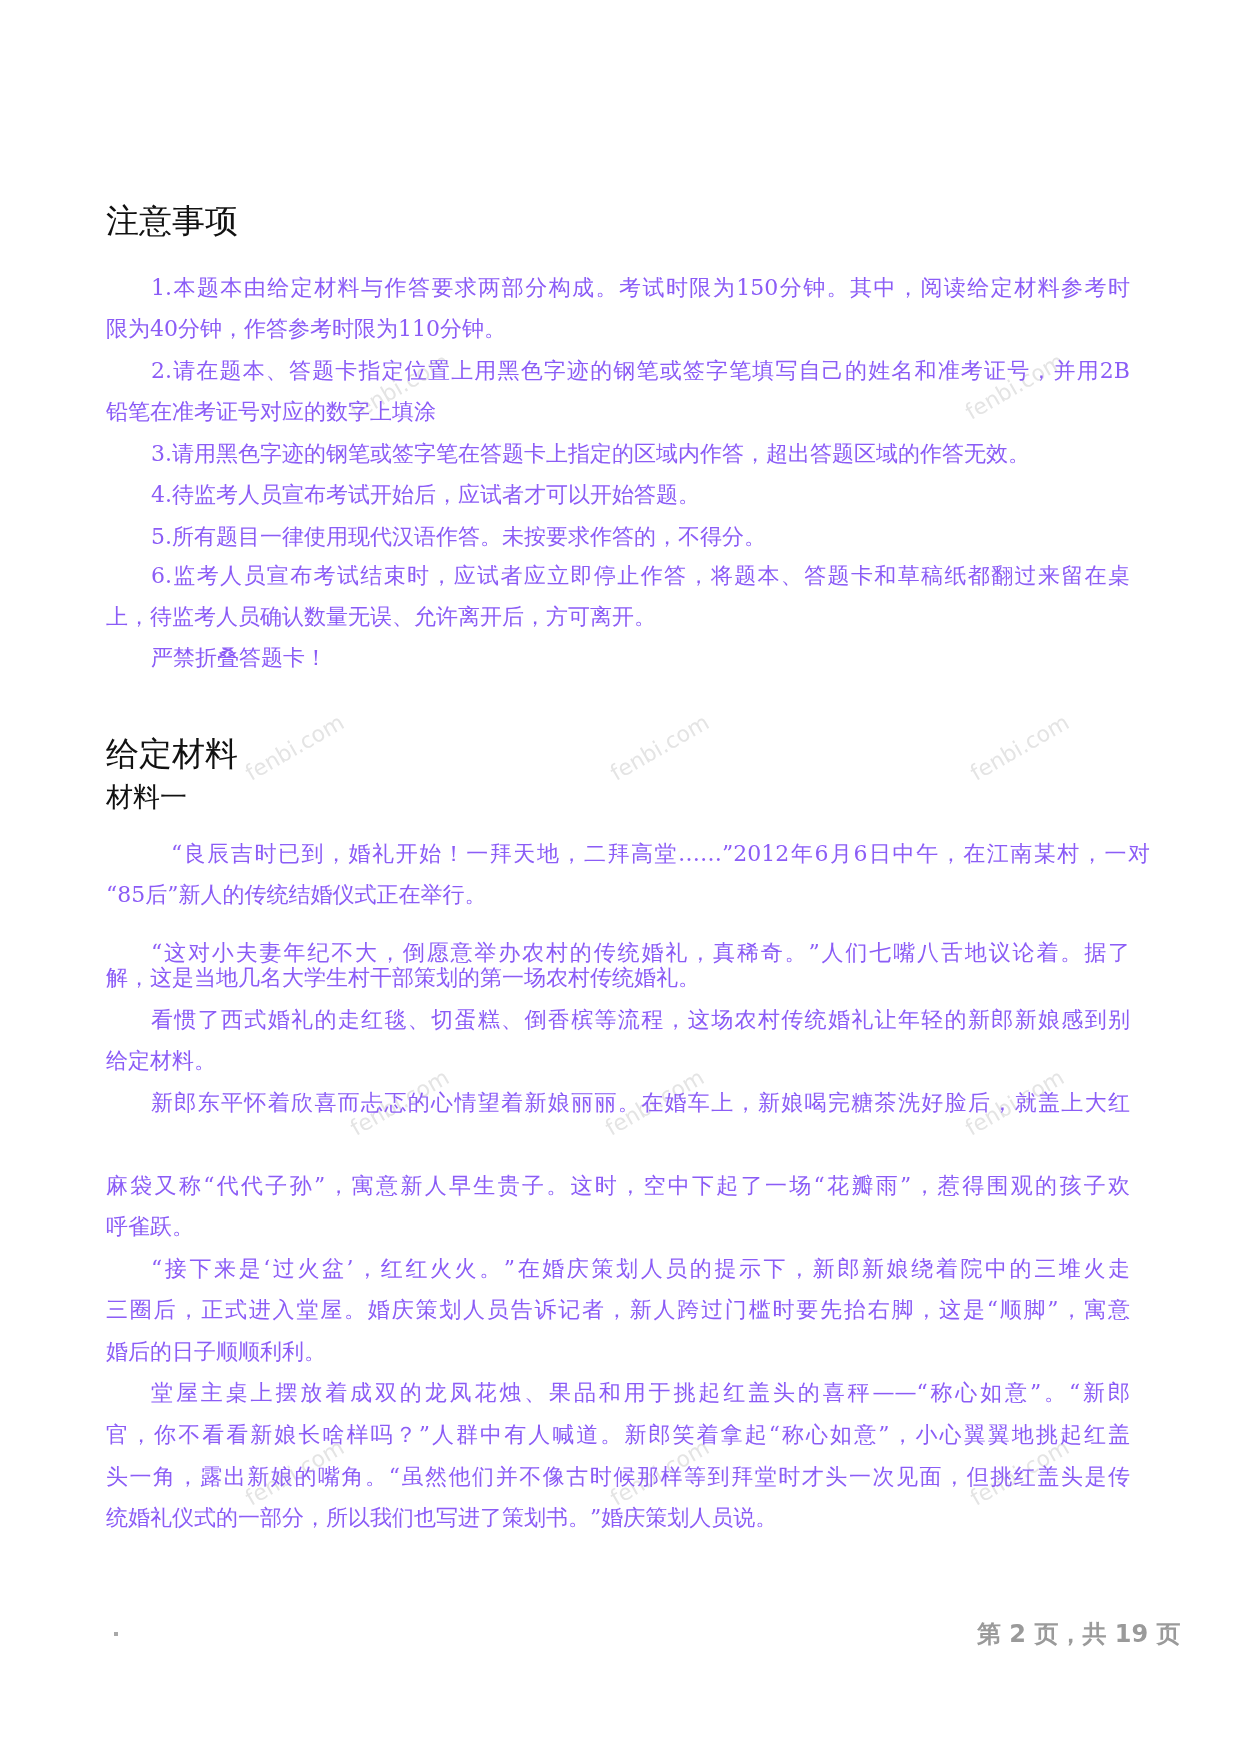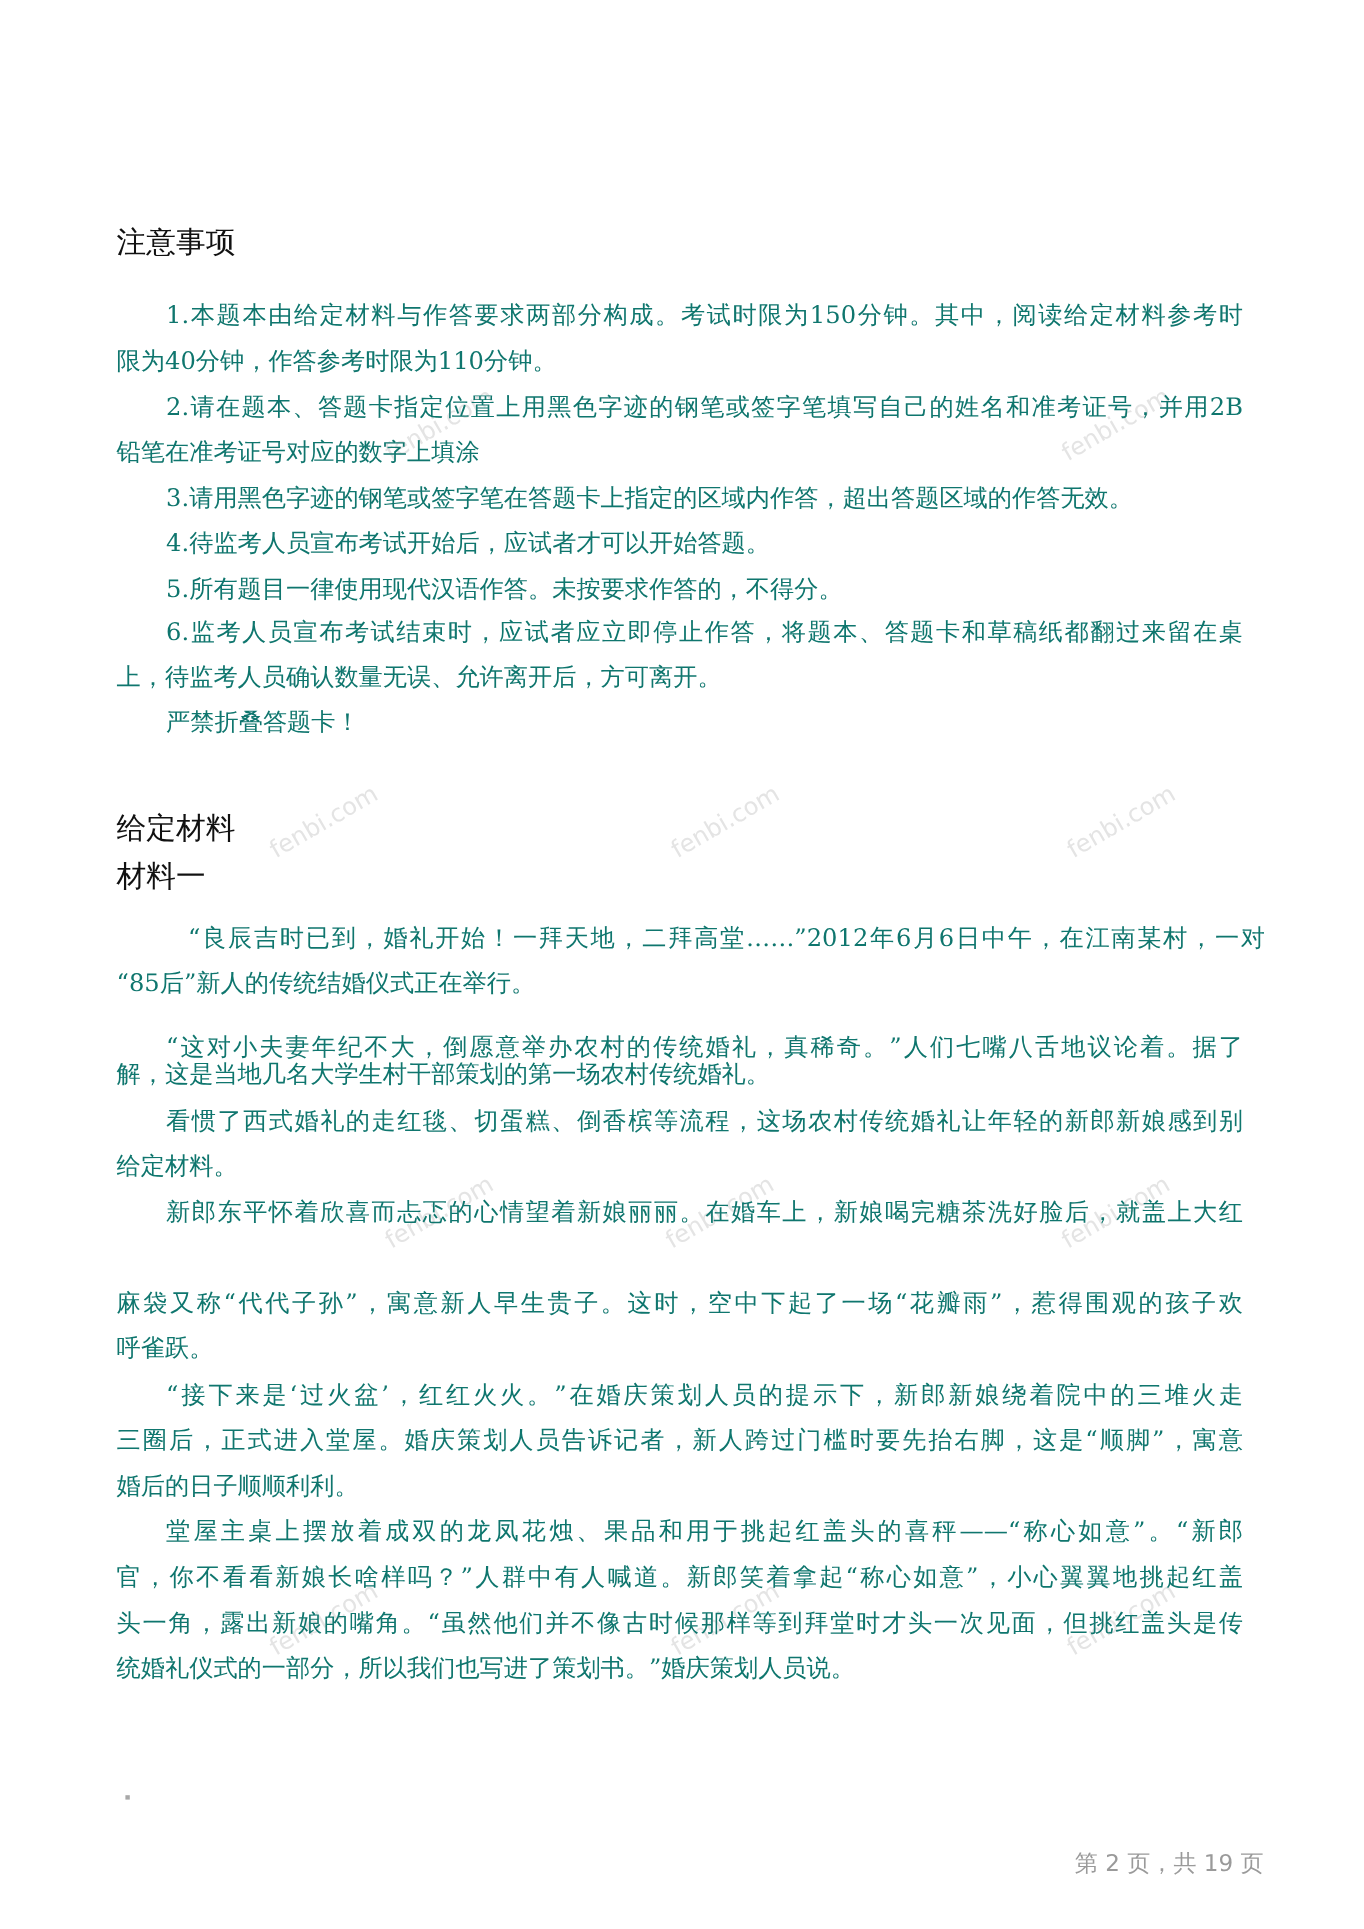--- a/index.html
+++ b/index.html
@@ -1,45 +1,45 @@
 <!DOCTYPE html>
 <html><head>
 <meta charset="utf-8">
 <style>
   html, body { margin: 0; padding: 0; background: #ffffff; }
   body { width: 1240px; height: 1754px; position: relative; overflow: hidden; }
   .page { position: absolute; left: 0; top: 0; width: 1240px; height: 1754px; background: #fff; }
   .h1 {
     position: absolute; left: 106px;
     font-family: "DejaVu Sans", "Liberation Sans", sans-serif;
-    font-size: 27px; line-height: 40px; color: #111; white-space: nowrap;
+    font-size: 33px; line-height: 40px; color: #111; white-space: nowrap;
   }
   .h2 {
     position: absolute; left: 106px;
     font-family: "DejaVu Sans", "Liberation Sans", sans-serif;
     font-size: 27px; line-height: 34px; color: #111; white-space: nowrap;
   }
   .line {
     position: absolute; left: 106px; width: 1024px;
     font-family: "DejaVu Serif", "Liberation Serif", serif;
-    font-size: 22px; line-height: 30px; color: #0f766e; white-space: nowrap;
+    font-size: 22px; line-height: 30px; color: #8b5cf6; white-space: nowrap;
     text-align: justify; text-align-last: justify;
   }
   .line.indent { left: 151px; width: 979px; }
   .line.last { text-align-last: left; }
   .watermark {
     position: absolute;
     font-family: "DejaVu Sans", "Liberation Sans", sans-serif;
     font-size: 22px; color: #e4e4e4; transform: rotate(-30deg);
     white-space: nowrap; pointer-events: none;
   }
   .footer {
-    position: absolute; left: 977px; top: 1680px;
+    position: absolute; left: 977px; top: 1620px;
     font-family: "DejaVu Sans", "Liberation Sans", sans-serif;
-    font-size: 21px; line-height: 28px; color: #9a9a9a; white-space: nowrap;
+    font-size: 24px; line-height: 28px; color: #9a9a9a; white-space: nowrap; font-weight: bold;
   }
   .dot { position: absolute; left: 114px; top: 1632px; width: 4px; height: 4px; background: #a8a8a8; }
 </style>
 </head>
 <body>
 
 <div class="page">
 
   <div class="watermark" style="left:345px; top:374px;">fenbi.com</div>
   <div class="watermark" style="left:960px; top:374px;">fenbi.com</div>

